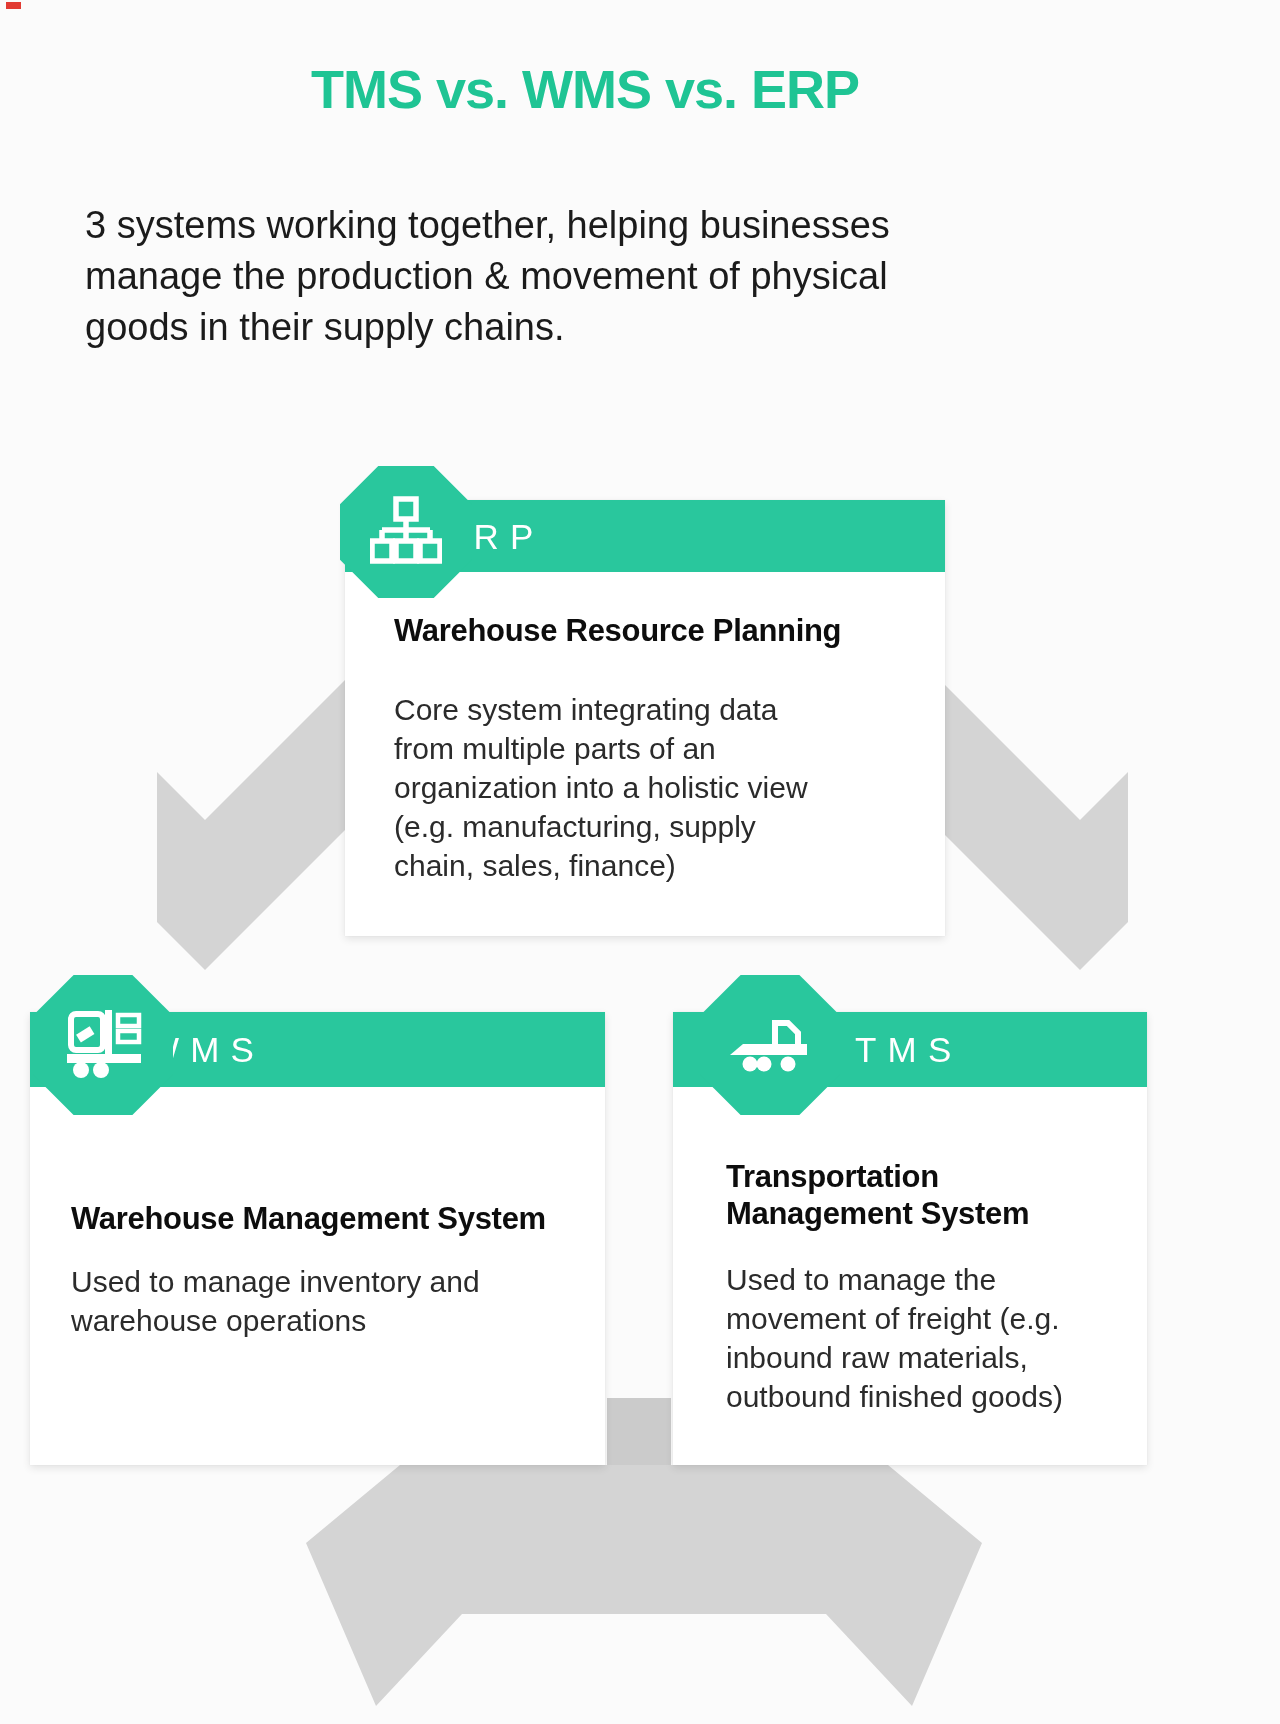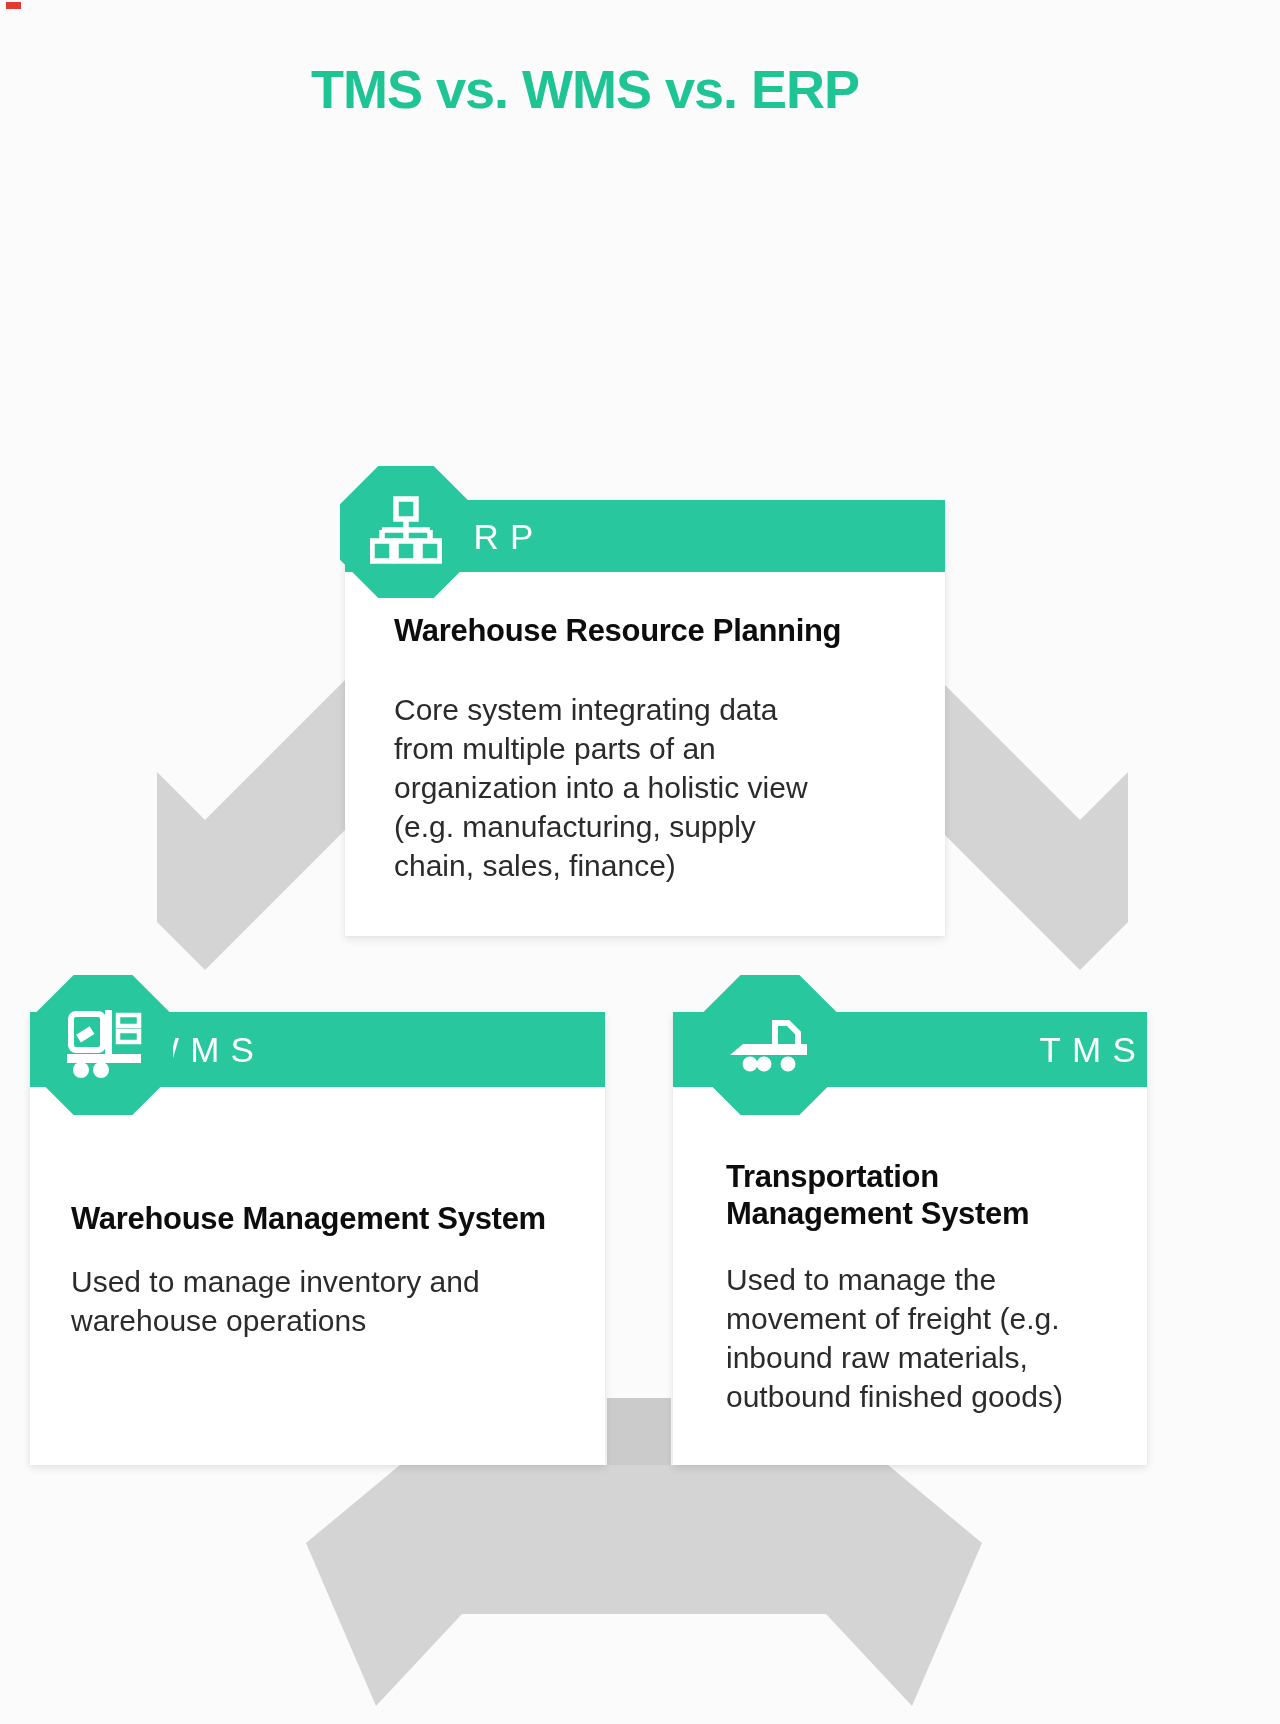--- a/index.html
+++ b/index.html
@@ -58,35 +58,38 @@
   .card.erp .card-desc{left:49px; top:190px; width:510px;}
   
   .card.wms{left:30px; top:1012px; width:575px; height:453px;}
   .card.wms .bar{height:75px;}
   .card.wms .abbr{margin-left:116px;}
   .card.wms .badge{left:3px; top:-37px; width:140px; height:140px;}
   .card.wms .card-title{left:41px; top:188px;}
   .card.wms .card-desc{left:41px; top:250px; width:505px;}
   
   .card.tms{left:673px; top:1012px; width:474px; height:453px;}
-  .card.tms .bar{height:75px;justify-content:flex-end;}
+  .card.tms .bar{height:75px;}
   .card.tms .abbr{margin-left:182px;}
   .card.tms .badge{left:27px; top:-37px; width:140px; height:140px;}
   .card.tms .card-title{left:53px; top:146px; width:340px;}
   .card.tms .card-desc{left:53px; top:248px; width:400px;}
 </style>
 </head>
 <body>
 
 <div class="canvas">
 
   <div class="red-artifact"></div>
 
   <h1 class="title">TMS vs. WMS vs. ERP</h1>
 
+  <p class="subtitle">3 systems working together, helping businesses
+manage the production &amp; movement of physical
+goods in their supply chains.</p>
 
   <svg class="arrows" width="1280" height="1724" viewBox="0 0 1280 1724" aria-hidden="true">
     <polygon class="arrow" points="500,525 205,820 157,772 157,922 205,970 500,675"></polygon>
     <polygon class="arrow" points="785,525 1080,820 1128,772 1128,922 1080,970 785,675"></polygon>
     <rect class="stem" x="607" y="1398" width="64" height="70"></rect>
     <polygon class="arrow" points="306,1543 400,1465 888,1465 982,1543 912,1706 826,1614 462,1614 376,1706"></polygon>
   </svg>
 
   <section class="card erp">
     <div class="bar">

